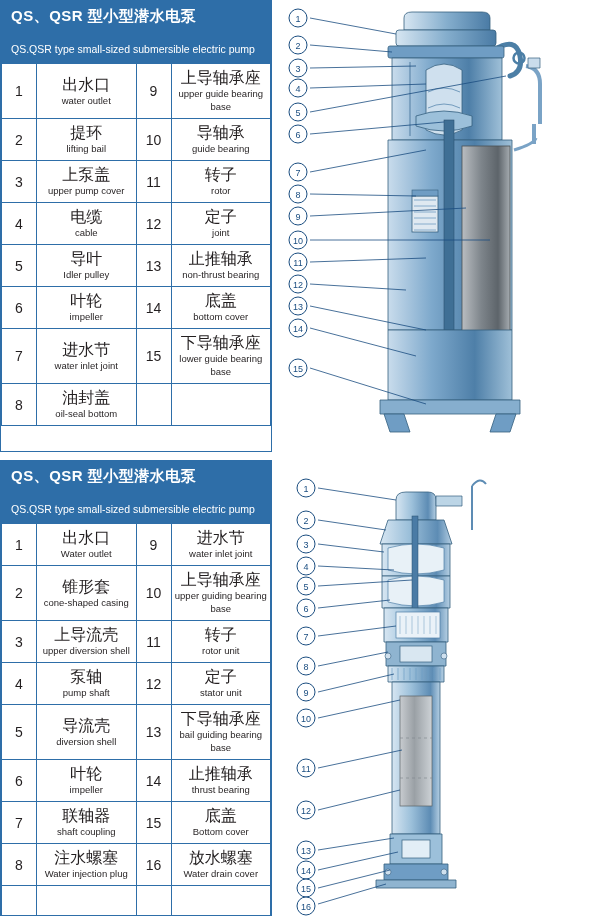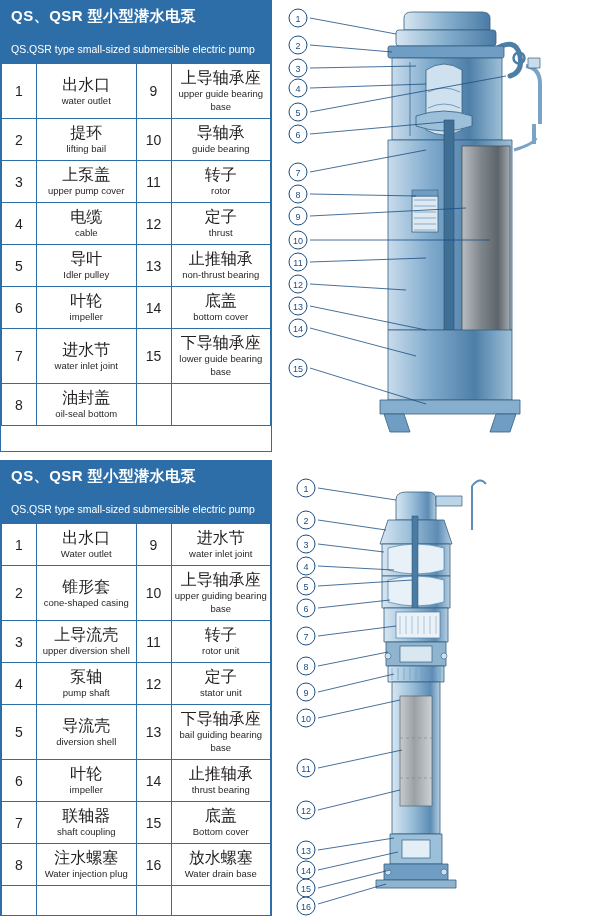--- a/index.html
+++ b/index.html
@@ -149,21 +149,21 @@
           </tr>
           <tr>
             <td class="num">4</td>
             <td class="txt">
               <div class="cn">电缆</div>
               <div class="en">cable</div>
             </td>
             <td class="num">12</td>
             <td class="txt">
               <div class="cn">定子</div>
-              <div class="en">thrust</div>
+              <div class="en">joint</div>
             </td>
           </tr>
           <tr>
             <td class="num">5</td>
             <td class="txt">
               <div class="cn">导叶</div>
               <div class="en">Idler pulley</div>
             </td>
             <td class="num">13</td>
             <td class="txt">
@@ -427,21 +427,21 @@
           </tr>
           <tr>
             <td class="num">8</td>
             <td class="txt">
               <div class="cn">注水螺塞</div>
               <div class="en">Water injection plug</div>
             </td>
             <td class="num">16</td>
             <td class="txt">
               <div class="cn">放水螺塞</div>
-              <div class="en">Water drain base</div>
+              <div class="en">Water drain cover</div>
             </td>
           </tr>
           <tr>
             <td class="num">&nbsp;</td>
             <td class="txt">
               <div class="cn">&nbsp;</div>
                 <div class="en">&nbsp;</div>
             </td>
             <td class="num">&nbsp;</td>
             <td class="txt">

